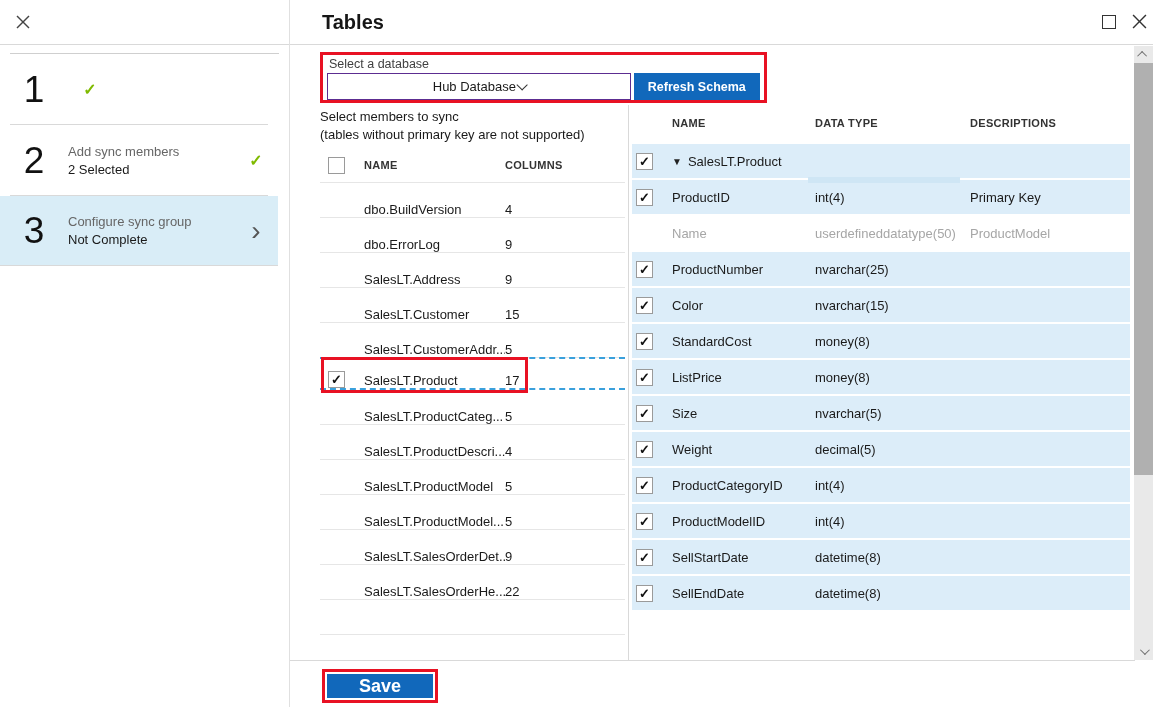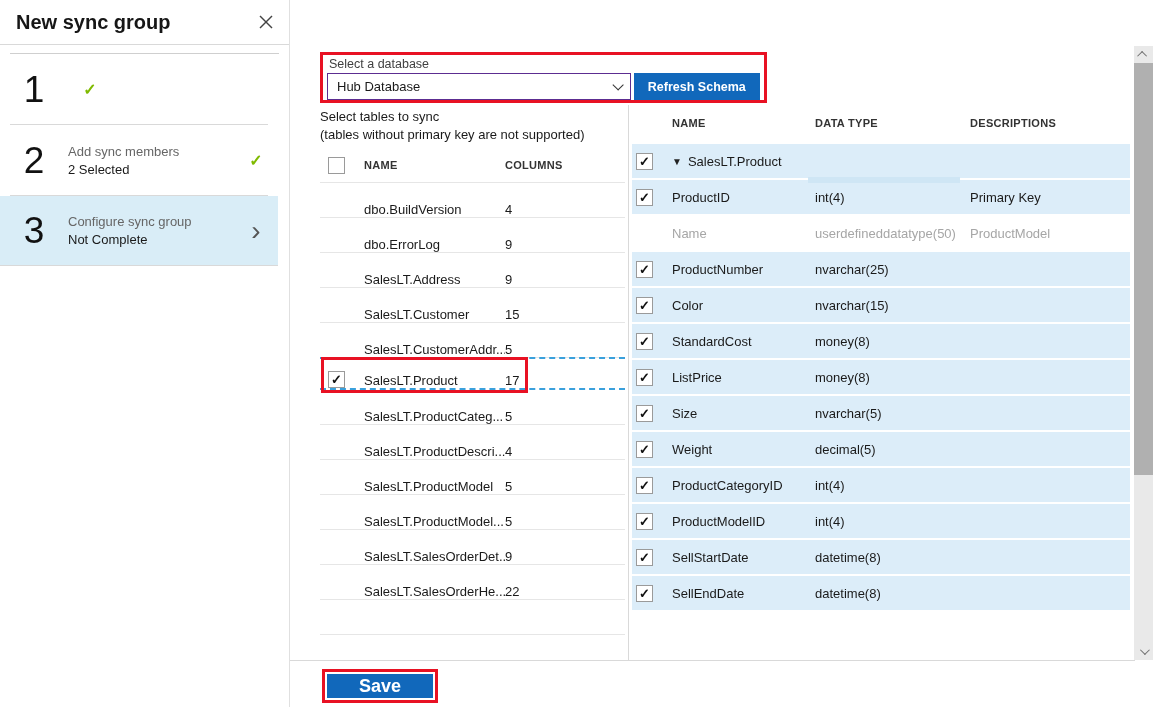--- a/index.html
+++ b/index.html
@@ -27,21 +27,21 @@
   
   .main { position:absolute; left:290px; top:0; width:863px; height:707px; }
   .mp-header { height:45px; border-bottom:1px solid #d9d9d9; position:relative; display:flex; align-items:center; padding-left:32px; }
   .mp-title { font-size:20px; font-weight:700; color:#161616; }
   .win-max { position:absolute; left:812px; top:15px; width:14px; height:14px; border:1px solid #333; cursor:pointer; }
   .win-close { position:absolute; left:842px; top:14px; cursor:pointer; }
 
   .db-box { position:absolute; left:30px; top:52px; width:447px; height:51px; border:3px solid #e81123; padding:2px 4px 0 4px; }
   .db-label { font-size:12.5px; color:#404040; margin-left:2px; }
   .db-row { display:flex; margin-top:2px; }
-  .db-select { width:305px; height:27px; border:1px solid #5c2d91; background:#fff; display:flex; align-items:center; justify-content:space-between; padding:0 10px 0 9px; font-size:13px; cursor:pointer; }
+  .db-select { width:305px; height:27px; border:1px solid #5c2d91; background:#fff; display:flex; align-items:center; justify-content:center; padding:0 10px 0 9px; font-size:13px; cursor:pointer; }
   .chev-down { width:8px; height:8px; border-right:1.5px solid #333; border-bottom:1.5px solid #333; transform:rotate(45deg) translateY(-3px); }
   .refresh-btn { margin-left:3px; width:127px; height:27px; background:#1168bb; color:#fff; border:none; font-family:inherit; font-size:12.5px; font-weight:700; cursor:pointer; }
 
   
   .tables-section { position:absolute; left:30px; top:108px; width:305px; }
   .list-heading { font-size:13px; line-height:18px; color:#1a1a1a; height:40px; }
   .lh-row { display:flex; align-items:center; height:34px; padding-left:8px; }
   .cb { width:17px; height:17px; border:1px solid #9a9a9a; background:#fff; display:inline-flex; align-items:center; justify-content:center; font-size:13px; font-weight:700; color:#111; line-height:1; cursor:pointer; flex:none; }
   .col-head { font-size:11px; font-weight:700; color:#333; letter-spacing:.3px; }
   .lh-name { margin-left:19px; width:141px; }
@@ -89,21 +89,20 @@
   .sb-down .sb-chev { transform:rotate(225deg) translateY(2px); }
   .sb-thumb { position:absolute; left:0; top:17px; width:19px; height:412px; background:#b0b0b0; cursor:pointer; }
 </style>
 </head>
 <body>
 
 <div class="screen">
 
   <aside class="left-panel">
     <div class="lp-header">
-      <span class="lp-title">New sync group</span>
       <svg class="icon-x" viewBox="0 0 14 14">
         <line x1="1" y1="1" x2="13" y2="13" stroke="#444" stroke-width="1.4"></line>
         <line x1="13" y1="1" x2="1" y2="13" stroke="#444" stroke-width="1.4"></line>
       </svg>
     </div>
     <div class="sub-sep"></div>
 
     <div class="steps">
       <div class="step">
         <span class="step-num">1</span>
@@ -124,35 +123,43 @@
         <span class="step-text">
           <div class="step-label">Configure sync group</div>
           <div class="step-sub">Not Complete</div>
         </span>
         <span class="step-status chev-right">›</span>
       </div>
     </div>
   </aside>
 
   <main class="main">
+    <div class="mp-header">
+      <span class="mp-title">Tables</span>
+      <span class="win-max"></span>
+      <svg class="win-close" width="15" height="15" viewBox="0 0 14 14">
+        <line x1="1" y1="1" x2="13" y2="13" stroke="#333" stroke-width="1.3"></line>
+        <line x1="13" y1="1" x2="1" y2="13" stroke="#333" stroke-width="1.3"></line>
+      </svg>
+    </div>
 
     <div class="db-box">
       <div class="db-label">Select a database</div>
       <div class="db-row">
         <div class="db-select">
           <span>Hub Database</span>
           <span class="chev-down"></span>
         </div>
         <button class="refresh-btn">Refresh Schema</button>
       </div>
     </div>
 
     <section class="tables-section">
       <div class="list-heading">
-        <div>Select tables to sync</div>
+        <div>Select members to sync</div>
         <div>(tables without primary key are not supported)</div>
       </div>
       <div class="lh-row">
         <span class="cb"></span>
         <span class="col-head lh-name">NAME</span>
         <span class="col-head">COLUMNS</span>
       </div>
       <div class="t-rows">
           <div class="t-row">
             <span class="t-cb-cell"></span>

